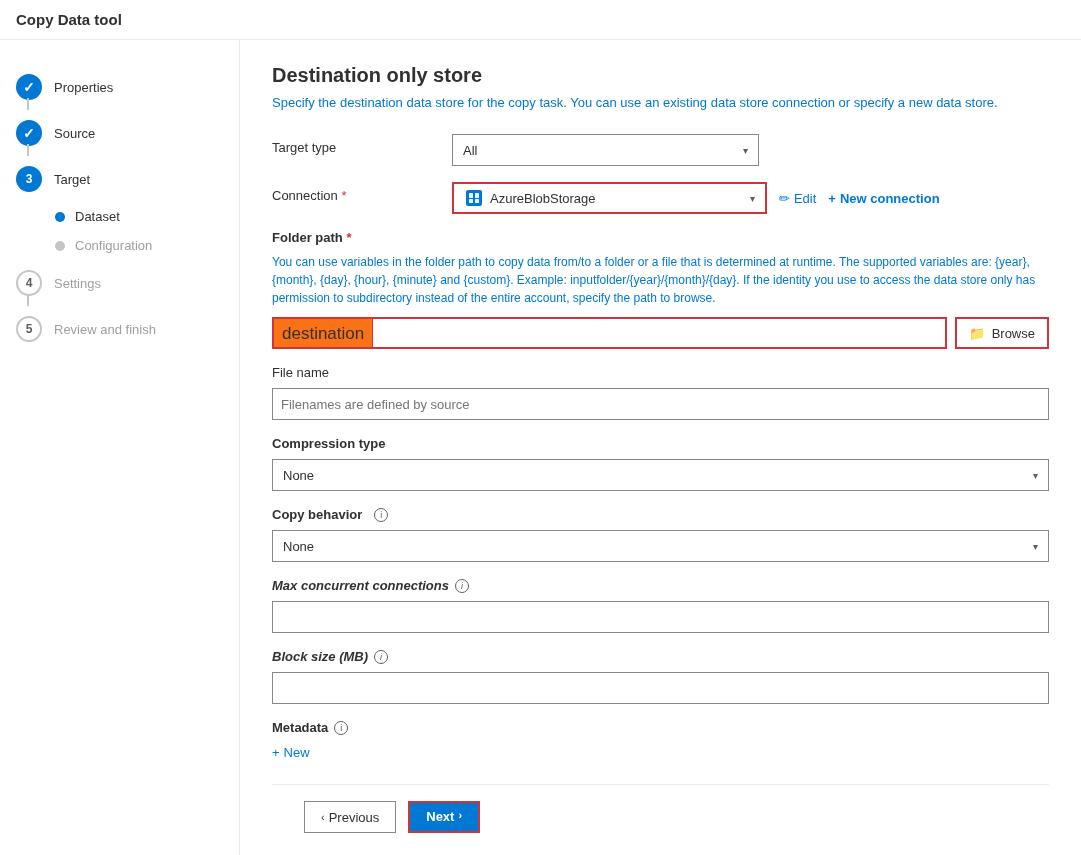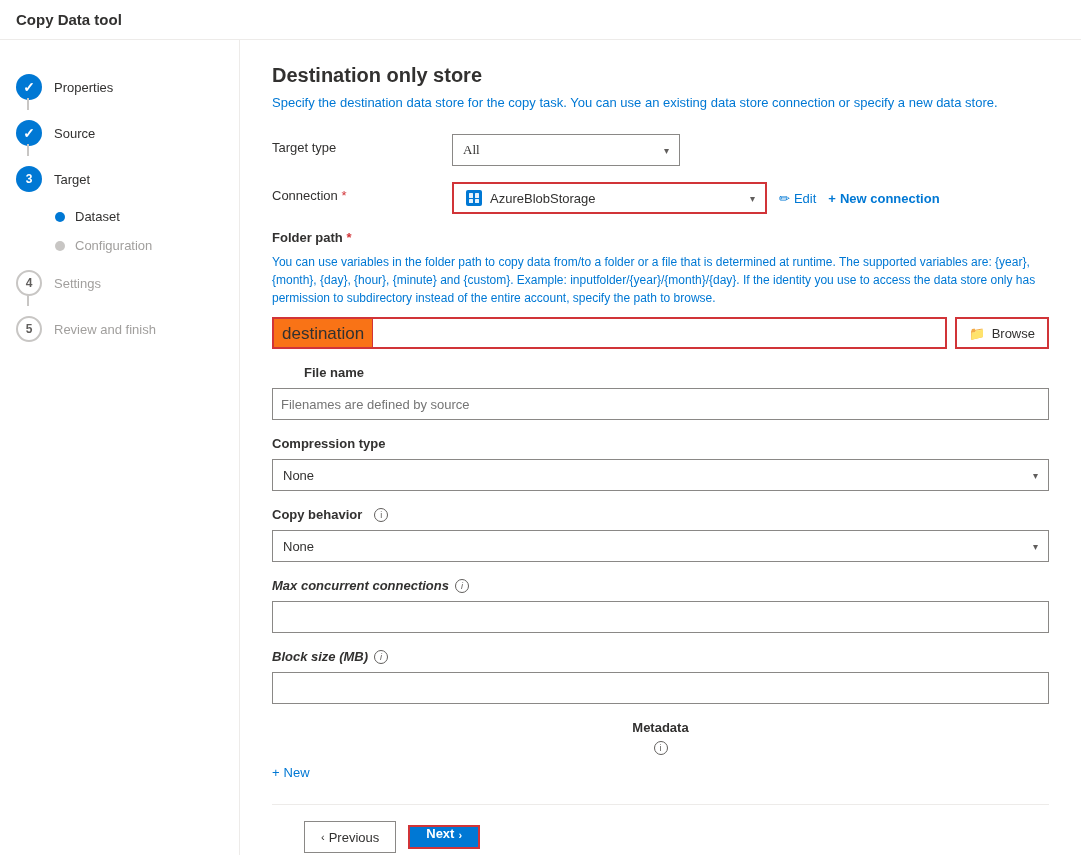--- a/index.html
+++ b/index.html
@@ -165,22 +165,21 @@
       justify-content: space-between;
       padding: 5px 10px;
       border: 1px solid #8a8886;
       background: #fff;
       cursor: pointer;
       font-size: 13px;
       color: #323130;
       height: 32px;
     }
     .dropdown-btn.target-type {
-      width: 228px;
-      font-family: Liberation Serif, serif;
+      width: 307px;
     }
     .dropdown-btn.connection {
       width: 315px;
       border: 2px solid #d13438;
     }
     .dropdown-chevron {
       font-size: 10px;
       color: #605e5c;
       margin-left: 8px;
     }
@@ -285,23 +284,22 @@
       color: #323130;
       height: 32px;
       white-space: nowrap;
     }
 
     .file-name-section {
       margin-bottom: 16px;
     }
     .file-name-label {
       font-size: 13px;
-      font-weight: 700;
+      font-weight: 400;
       margin-bottom: 8px;
-      margin-left: 32px;
     }
     .file-name-input {
       width: 100%;
       height: 32px;
       border: 1px solid #8a8886;
       padding: 5px 8px;
       font-size: 13px;
       color: #a19f9d;
       outline: none;
       background: #fff;
@@ -397,21 +395,20 @@
     }
 
     .metadata-section {
       margin-bottom: 24px;
     }
     .metadata-header {
       display: flex;
       align-items: center;
       gap: 6px;
       margin-bottom: 10px;
-      flex-direction: column;
     }
     .metadata-label {
       font-size: 13px;
       font-weight: 600;
     }
     .add-new-btn {
       display: flex;
       align-items: center;
       gap: 4px;
       background: none;
@@ -438,30 +435,30 @@
       border: 1px solid #8a8886;
       background: #fff;
       cursor: pointer;
       font-size: 13px;
       color: #323130;
       height: 32px;
     }
 
     .btn-next {
       display: flex;
-      align-items: flex-end;
+      align-items: flex-start;
       gap: 4px;
       padding: 6px 16px;
       border: 2px solid #d13438;
       background: #0078d4;
       cursor: pointer;
       font-size: 13px;
       color: #fff;
       font-weight: 600;
-      height: 24px;
+      height: 32px;
     }
 
     .chevron-right {
       font-size: 11px;
     }
     .chevron-left {
       font-size: 11px;
     }
 
     

